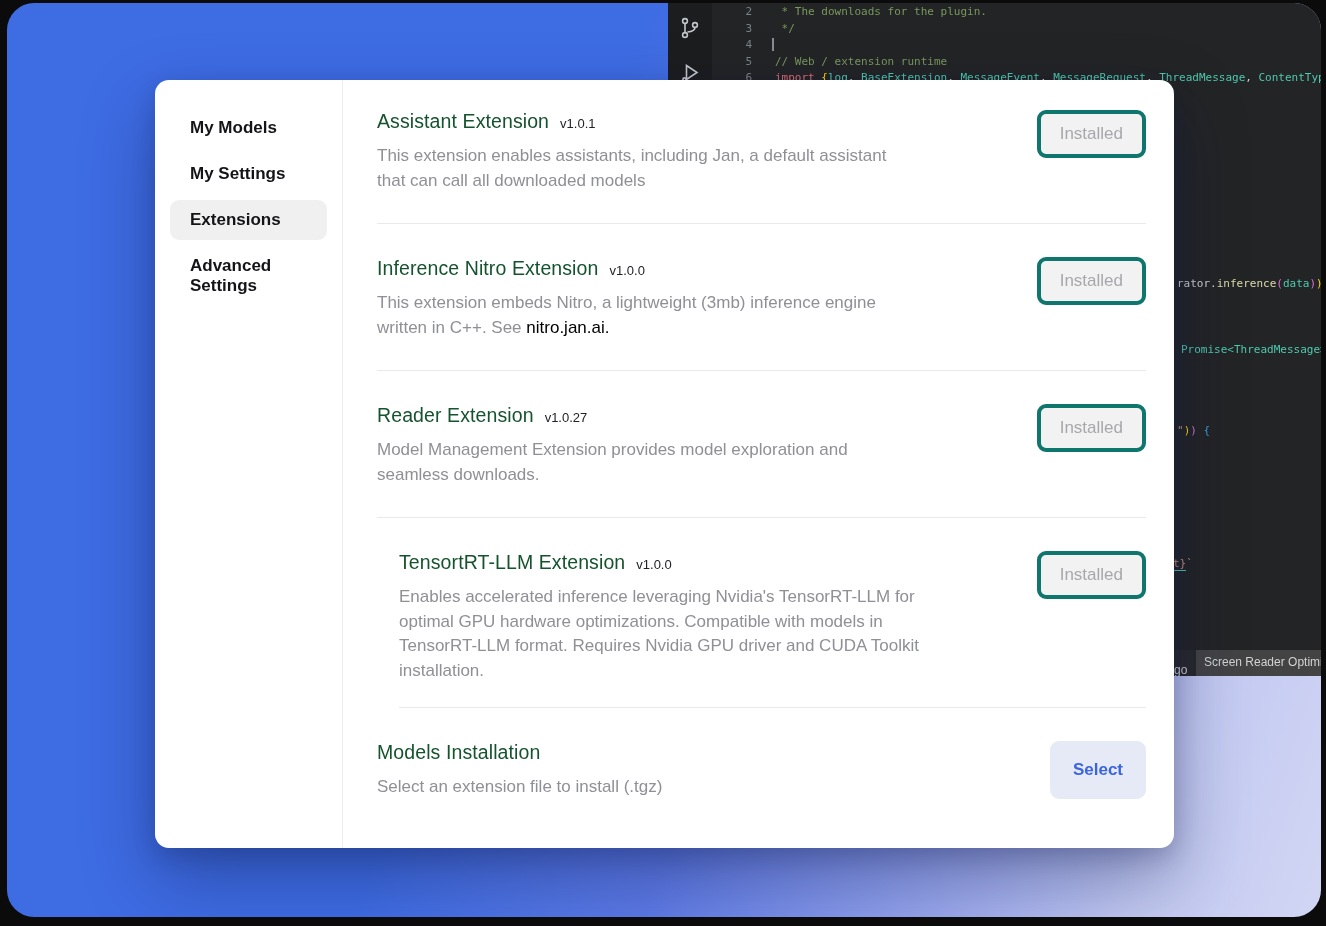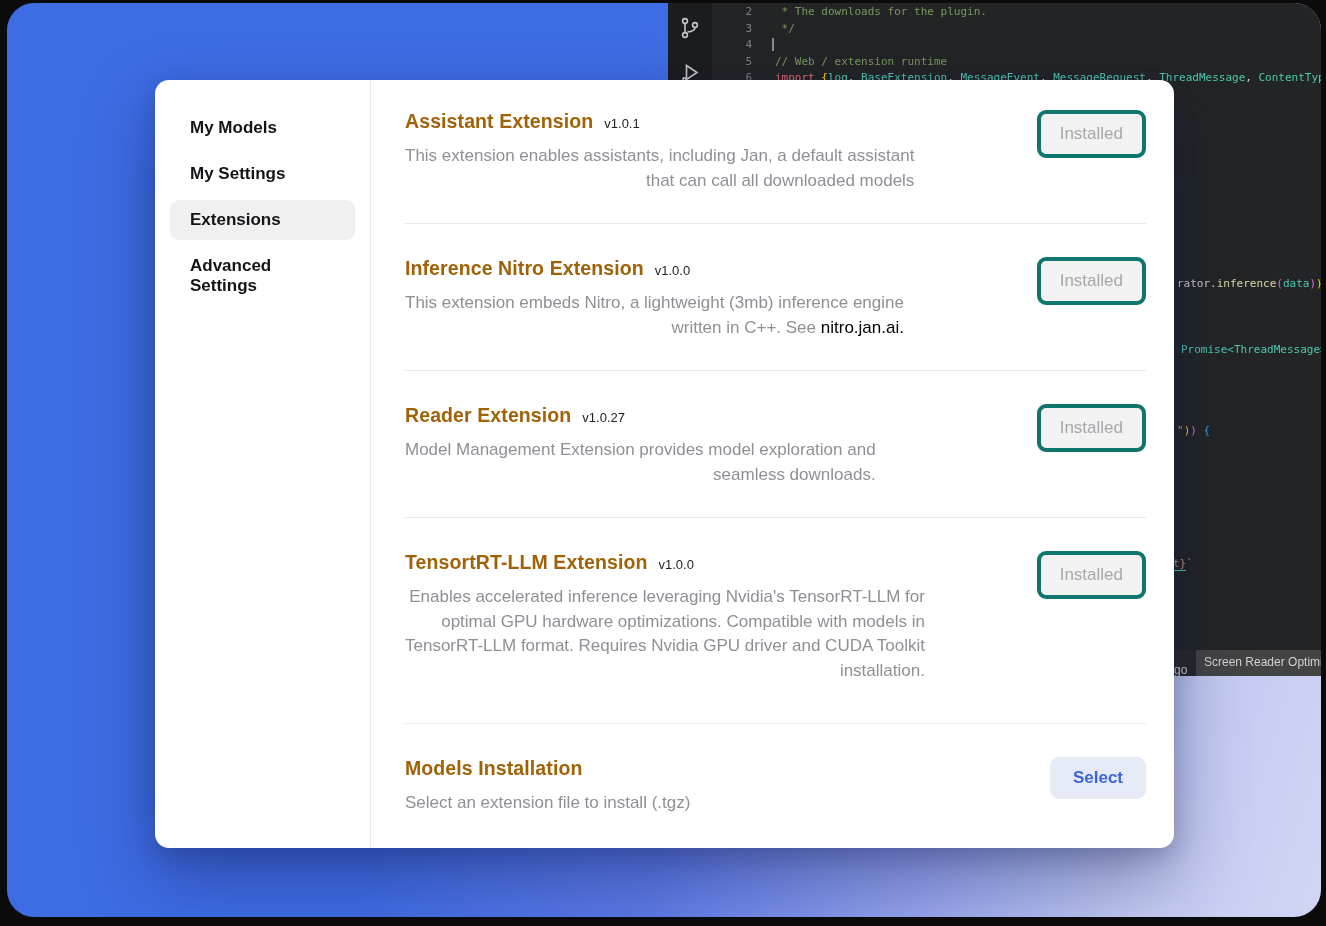--- a/index.html
+++ b/index.html
@@ -34,40 +34,40 @@
   #status-left { position:absolute; left:506px; top:13px; }
   #status-seg { position:absolute; left:528px; top:0; bottom:0; right:0; background:#434344;
                 padding:5px 8px 0 8px; white-space:nowrap; overflow:hidden; }
 
   
   #card {
     position:absolute; left:148px; top:77px; width:1019px; height:768px;
     background:#ffffff; border-radius:14px; display:flex; overflow:hidden;
     box-shadow:0 30px 70px rgba(15,25,75,.38), 0 8px 22px rgba(15,25,75,.20);
   }
-  #sidebar { width:216px; flex:none; border-right:1px solid #ececee; padding:28px 15px 0 15px; }
+  #sidebar { width:188px; flex:none; border-right:1px solid #ececee; padding:28px 15px 0 15px; }
   .side-item { padding:10px 20px; border-radius:9px; margin-bottom:6px;
                font-size:17px; font-weight:700; color:#141418; cursor:pointer; }
   .side-item.active { background:#f0f0f1; }
   #content { flex:1; padding:0 28px 0 34px; }
   .ext-section { padding:33px 0 30px 0; border-bottom:1px solid #e9e9eb;
                  display:flex; justify-content:space-between; align-items:flex-start; }
   .ext-section:first-child { padding-top:30px; }
-  .ext-section:nth-child(4) { padding-bottom:40px; }
+  .ext-section:nth-child(4) { padding-bottom:24px;margin-left:22px; }
   .ext-section:last-child { border-bottom:none; }
   .ext-info { max-width:600px; }
   .title-row { display:flex; align-items:baseline; gap:11px; }
-  .ext-title { font-size:19.5px; font-weight:700; color:#a16207; letter-spacing:.1px; }
+  .ext-title { font-size:19.5px; font-weight:400; color:#14532d; letter-spacing:.1px; }
   .ext-version { font-size:13px; color:#232327; }
-  .ext-desc { margin-top:11px; font-size:17px; line-height:24.5px; color:#8f8f96; white-space:pre-line;text-align:right; }
+  .ext-desc { margin-top:11px; font-size:17px; line-height:24.5px; color:#8f8f96; white-space:pre-line; }
   .ext-desc a { color:#000000; text-decoration:none; cursor:pointer; }
   .ext-btn { flex:none; margin-left:20px; border-radius:9px; font-size:17px; cursor:pointer;
              font-family:"Liberation Sans", sans-serif; }
   .ext-btn.installed { background:#f2f2f3; border:4px solid #0f766e; color:#a8a8ac; padding:10px 19px; }
-  .ext-btn.select { background:#e6eaf7; border:1px solid #e6eaf7; color:#3b64dd; font-weight:700; padding:10px 22px; }
+  .ext-btn.select { background:#e6eaf7; border:1px solid #e6eaf7; color:#3b64dd; font-weight:700; padding:18px 22px; }
 </style>
 </head>
 <body>
 
 <div id="window">
 
   <div id="editor">
     <div id="activity-bar">
       <div class="act-icon" style="top:13px">
         <svg viewBox="0 0 24 24">

